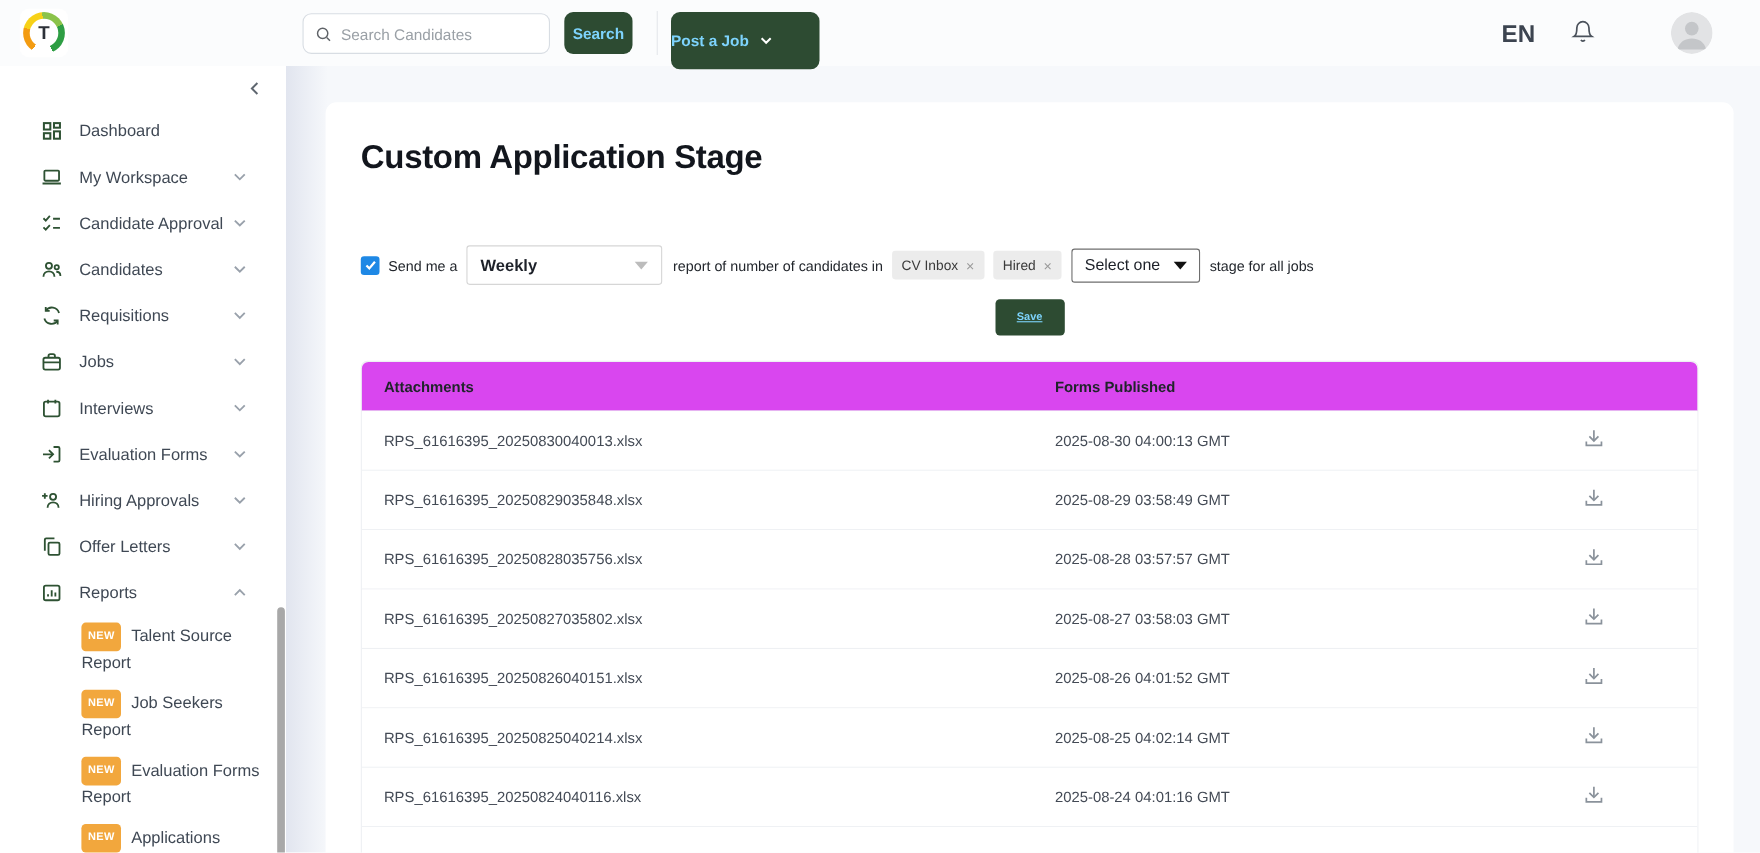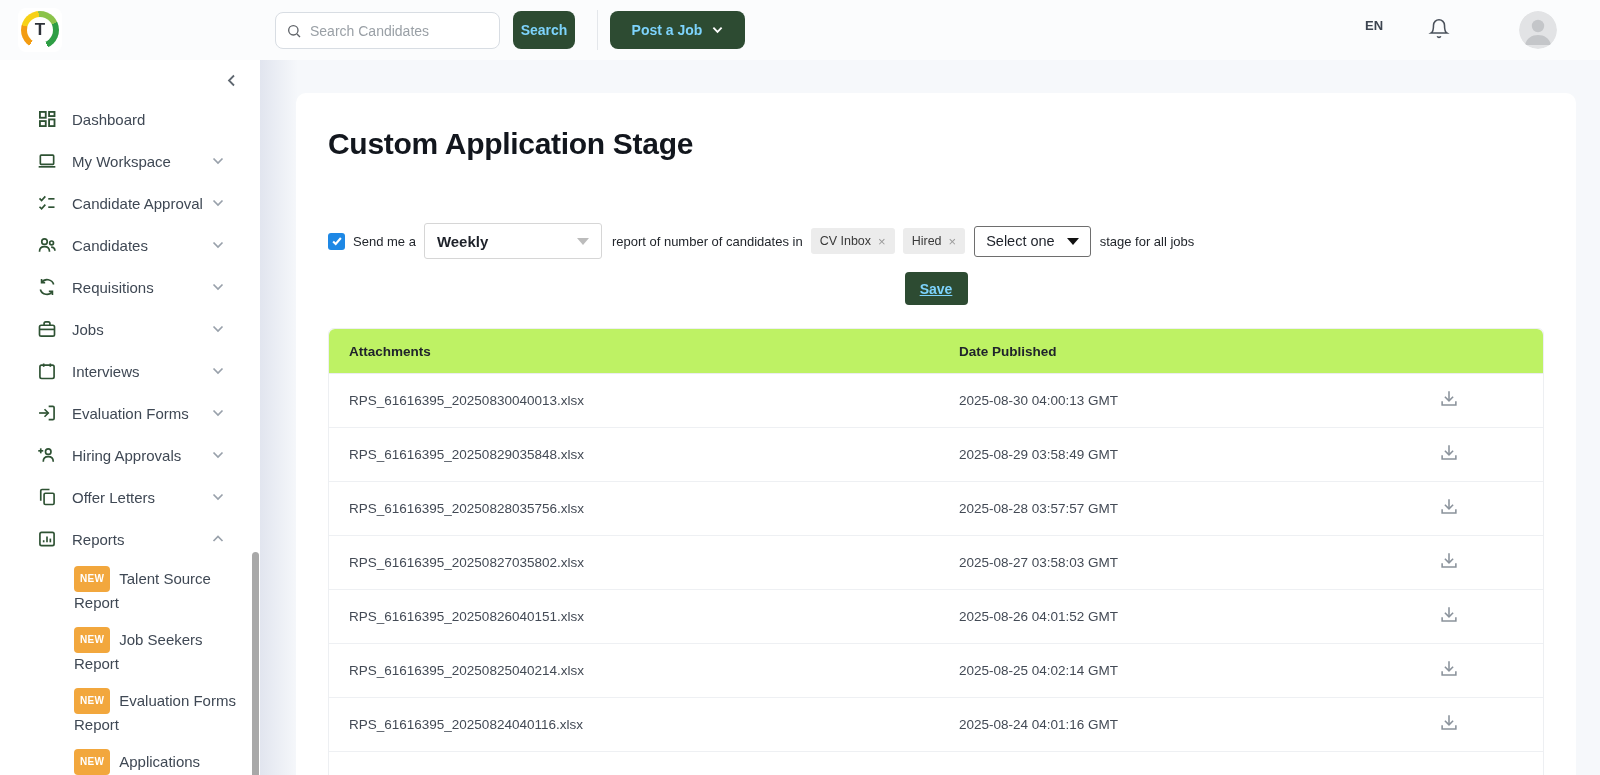--- a/index.html
+++ b/index.html
@@ -19,23 +19,23 @@
   .search-wrap { position:absolute; left:275px; top:12px; width:225px; height:37px;
     background:#fff; border:1px solid #d8dde3; border-radius:8px; display:flex; align-items:center; padding:0 10px; }
   .search-wrap svg { flex:0 0 auto; margin-right:8px; }
   .search-wrap input { border:none; outline:none; width:100%; font-size:14px; color:#14532d;
     font-family:"Liberation Sans", sans-serif; background:transparent; }
   .search-wrap input::placeholder { color:#9aa0a6; }
   .btn-green { background:#2d4b32; color:#7dd3fc; border:none; border-radius:8px; font-weight:bold;
     font-size:14px; cursor:pointer; font-family:"Liberation Sans", sans-serif; }
   .btn-search { position:absolute; left:513px; top:11px; width:62px; height:38px; }
   .top-divider { position:absolute; left:597px; top:10px; width:1px; height:40px; background:#e4e7eb; }
-  .btn-postjob { position:absolute; left:610px; top:11px; width:135px; height:38px;
-    display:flex; align-items:center; justify-content:center; gap:10px; }
-  .lang { position:absolute; left:1365px; top:18px; font-size:13px; font-weight:bold; color:#3c4450; cursor:pointer; }
+  .btn-postjob { position:absolute; left:610px; top:11px; width:135px; height:52px;
+    display:flex; align-items:center; justify-content:flex-start; gap:10px; }
+  .lang { position:absolute; left:1365px; top:18px; font-size:22px; font-weight:bold; color:#3c4450; cursor:pointer; }
   .bell-btn { position:absolute; left:1428px; top:16px; background:none; border:none; cursor:pointer; }
   .avatar { position:absolute; left:1519px; top:11px; width:38px; height:38px; border-radius:50%;
     overflow:hidden; cursor:pointer; }
 
   
   .sidebar { position:absolute; left:0; top:60px; width:260px; height:715px; background:#fff; z-index:4; }
   .collapse-btn { position:absolute; top:10px; right:20px; background:none; border:none; cursor:pointer; padding:4px; }
   .nav-list { padding-top:38px;text-align:center; }
   .nav-item { height:42px; display:flex; align-items:center; padding:0 38px 0 37px; cursor:pointer; position:relative; }
   .nav-icon { width:20px; height:20px; margin-right:15px; color:#2e5233; flex:0 0 auto; }
@@ -69,25 +69,25 @@
     padding:0 9px; margin-left:8px; font-size:12.5px; color:#3a3a3a; }
   .chip-x { color:#9a9a9a; font-size:13px; margin-left:7px; cursor:pointer; }
   .stage-select { border:1px solid #6e6e6e; border-radius:3px; background:#fff; height:31px;
     display:flex; align-items:center; padding:12px 11px; margin-left:9px; cursor:pointer; font-size:14.5px; color:#1d2129; }
   .caret-black { width:0; height:0; border-left:6px solid transparent; border-right:6px solid transparent;
     border-top:7px solid #111; margin-left:12px; }
   .suffix { margin-left:9px; }
   .mid { margin-left:2px; }
 
   .save-row { margin-top:13px; text-align:center; }
-  .btn-save { width:63px; height:33px; border-radius:4px; font-size:14px;text-decoration:underline; }
+  .btn-save { width:63px; height:33px; border-radius:4px; font-size:10px;text-decoration:underline; }
 
   
   .table { margin-top:23px; border:1px solid #edeff2; border-radius:6px 6px 0 0; }
-  .t-header { height:45px; background:#bef264; display:grid; grid-template-columns:610px 1fr 40px;
+  .t-header { height:45px; background:#d946ef; display:grid; grid-template-columns:610px 1fr 40px;
     align-items:center; padding:0 78px 0 20px; border-bottom:1px solid #ebedf0; border-radius:6px 6px 0 0; }
   .t-header span { font-size:13.5px; font-weight:bold; color:#20242b; }
   .t-row { height:54px; display:grid; grid-template-columns:610px 1fr 40px; align-items:center;
     padding:0 78px 0 20px; border-bottom:1px solid #eef0f3; background:#fff; }
   .t-cell { font-size:13.5px; color:#434a55; }
   .dl-btn { background:none; border:none; cursor:pointer; justify-self:end; padding:4px; }
 </style>
 </head>
 <body>
 
@@ -335,21 +335,21 @@
       <span class="suffix">stage for all jobs</span>
     </div>
 
     <div class="save-row">
       <button class="btn-green btn-save">Save</button>
     </div>
 
     <div class="table">
       <div class="t-header">
         <span>Attachments</span>
-        <span>Date Published</span>
+        <span>Forms Published</span>
         <span></span>
       </div>
 
       <div class="t-row">
         <span class="t-cell">RPS_61616395_20250830040013.xlsx</span>
         <span class="t-cell">2025-08-30 04:00:13 GMT</span>
         <button class="dl-btn"><svg width="24" height="22" viewBox="0 0 24 24" fill="none" stroke="#8a929b" stroke-width="1.7">
               <line x1="12" y1="3.5" x2="12" y2="13.5"></line>
               <polyline points="7.5,9.5 12,14 16.5,9.5"></polyline>
               <polyline points="4.5,14.5 4.5,18.5 19.5,18.5 19.5,14.5"></polyline>

